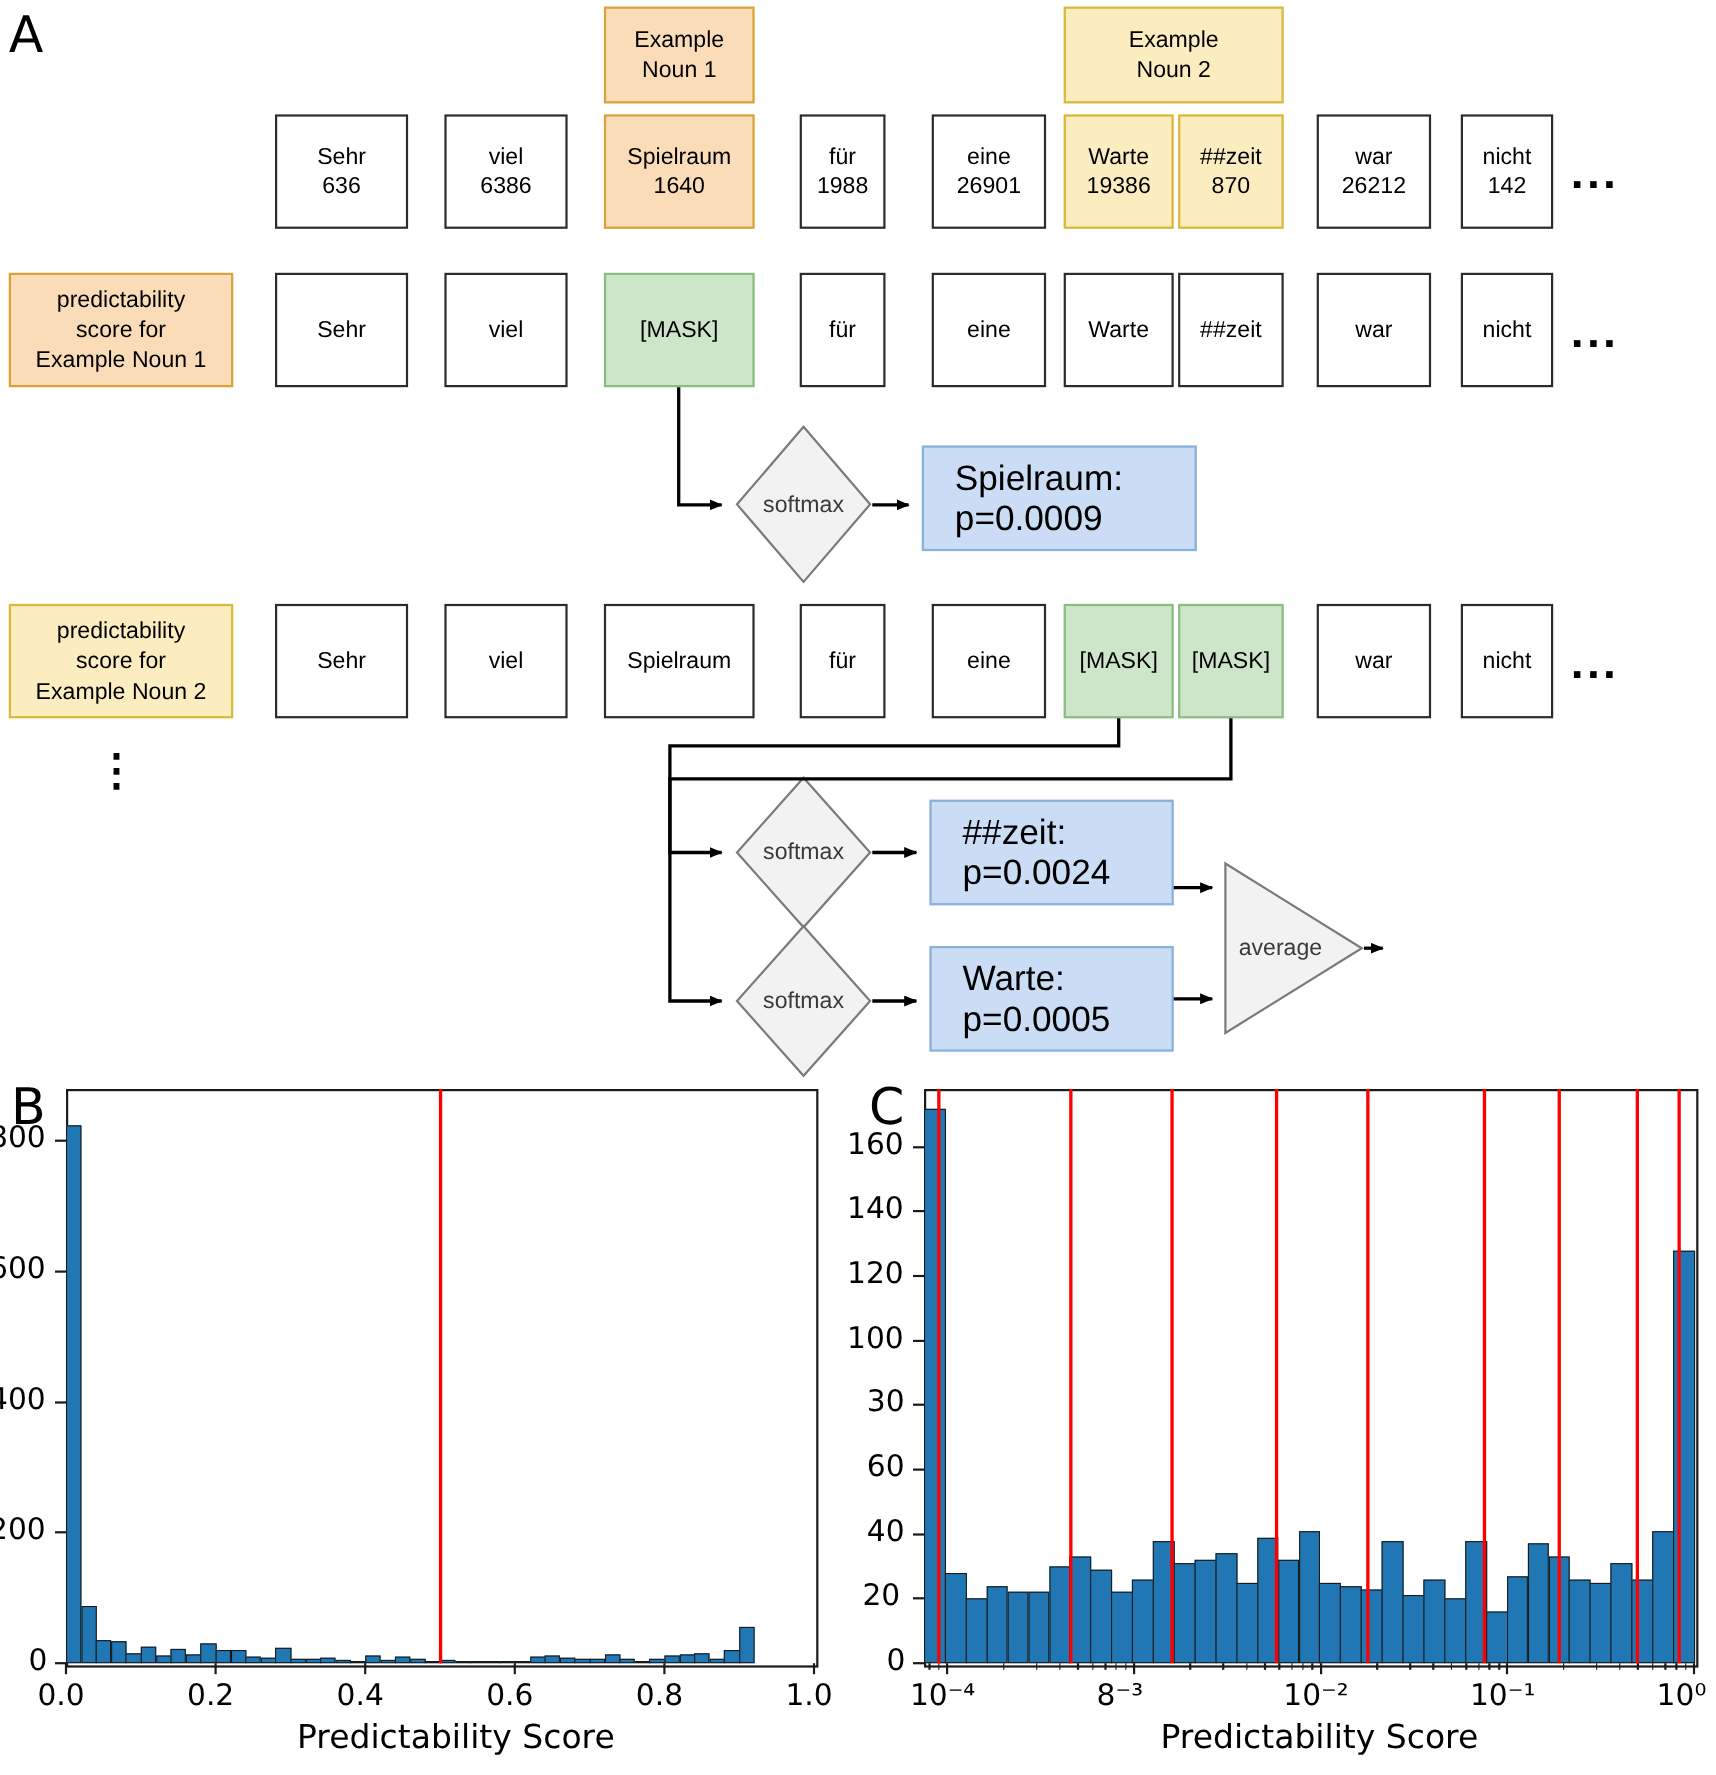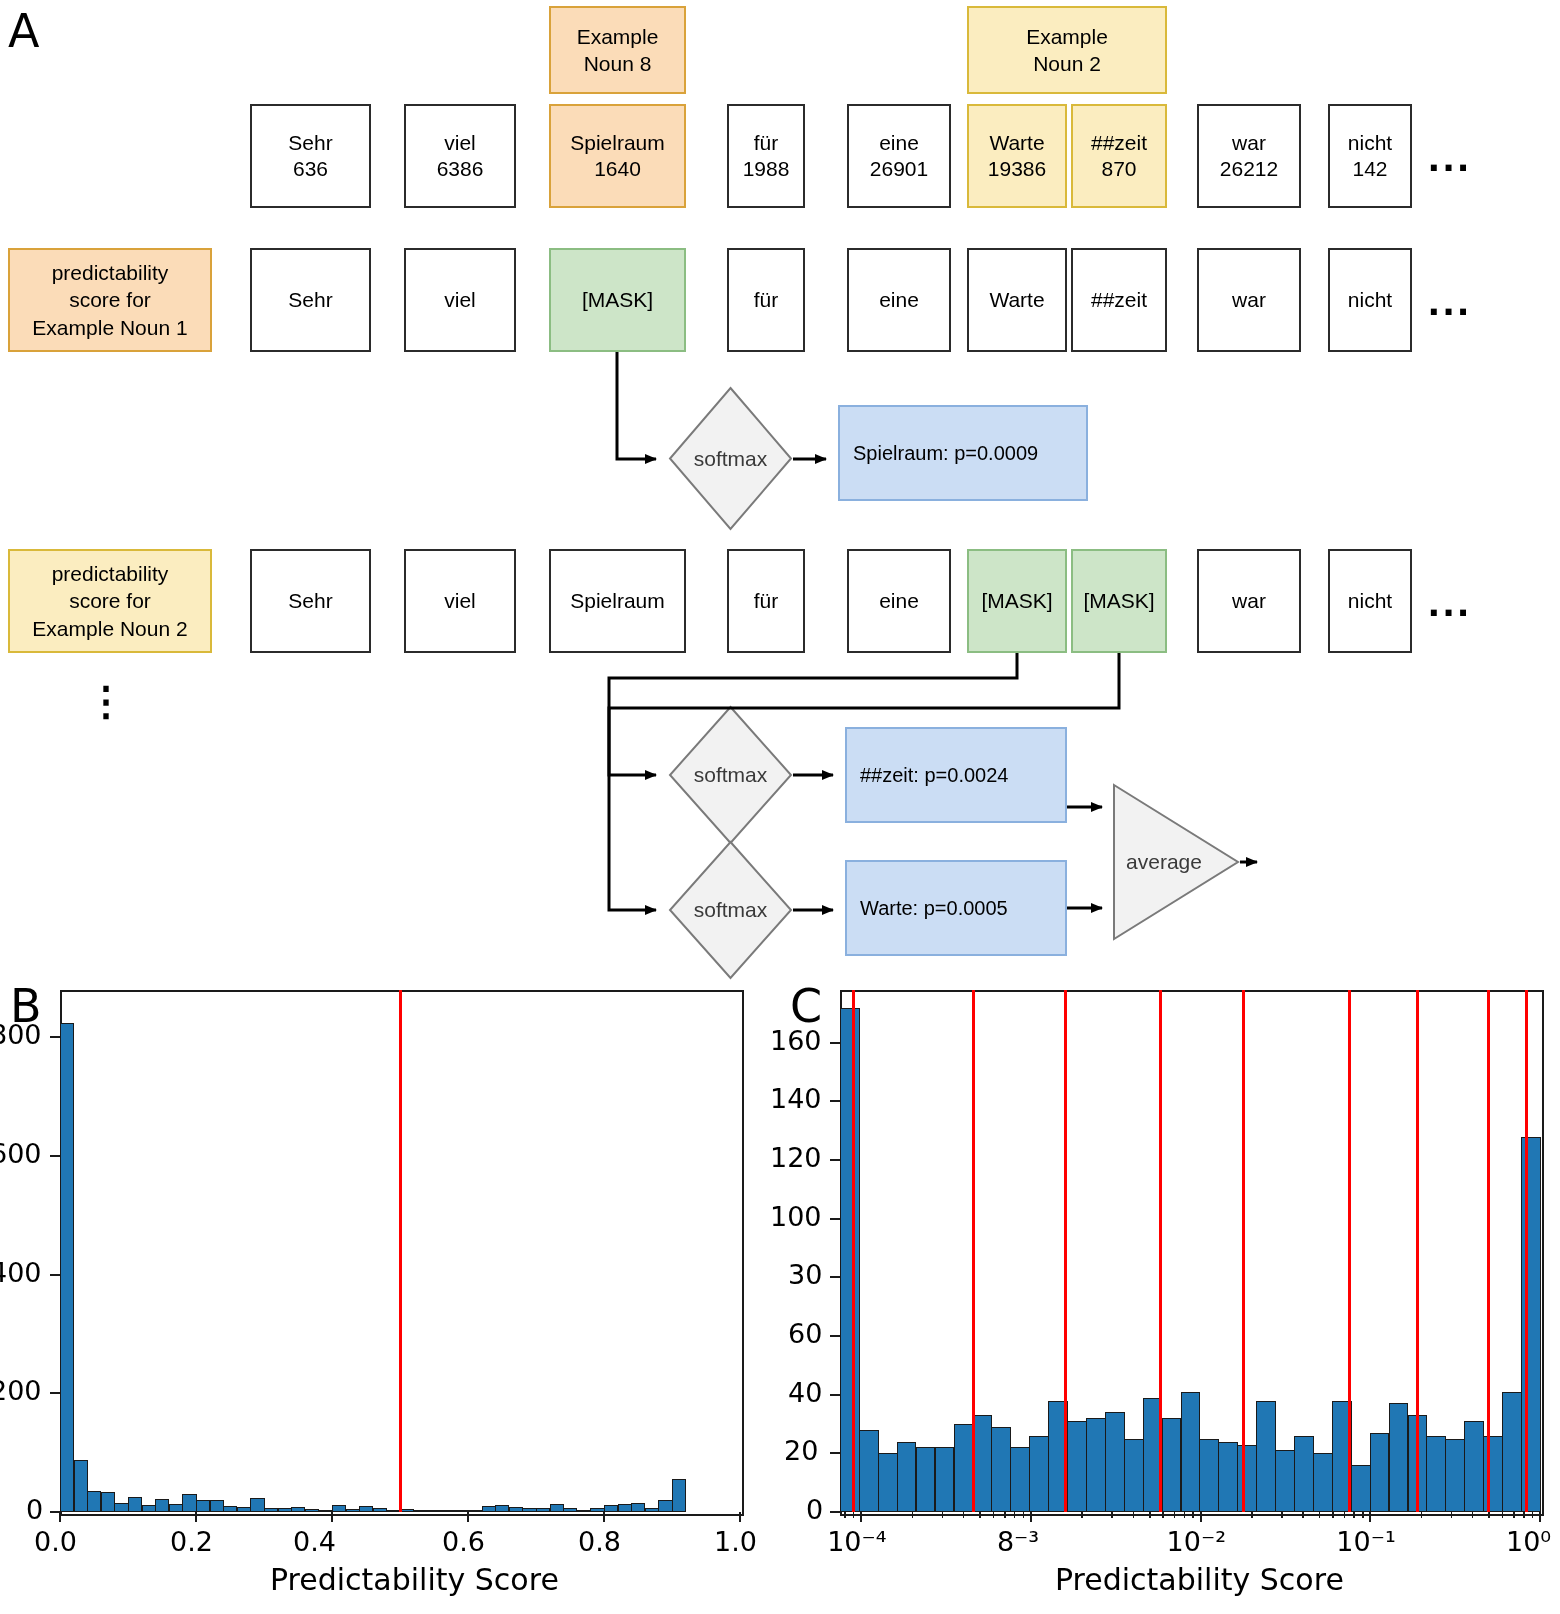--- a/index.html
+++ b/index.html
@@ -21,21 +21,21 @@
 
   .caption{border:2px solid #d9a23a;background:#fbdcb8;display:flex;align-items:center;
            justify-content:center;font-size:21px;line-height:1.3;text-align:center;}
   .caption.y{border-color:#d9b93a;background:#fbedc0;}
   .caption.g{border-color:#9a9a9a;background:#f2f2f2;}
 
   .ellipsis{font-size:42px;letter-spacing:3px;font-weight:700;line-height:1;}
   .vdots{font-size:40px;font-weight:700;line-height:0.55;text-align:center;}
 
   .resbox{border:2px solid #8ab0de;background:#cbddf4;display:flex;align-items:center;
-          padding-left:13px;font-size:20px;}
+          padding-left:28px;font-size:32px;}
 
   .diamond{position:absolute;}
   .diamond .lbl{position:absolute;inset:0;display:flex;align-items:center;justify-content:center;
                 font-size:21px;color:#3a3a3a;}
   .tri .lbl{position:absolute;inset:0;display:flex;align-items:center;justify-content:center;
             font-size:21px;color:#3a3a3a;padding-right:22px;}
 
   svg.lines{position:absolute;left:0;top:0;width:1560px;height:1614px;pointer-events:none;}
 
   
@@ -48,21 +48,21 @@
 </style>
 </head>
 <body>
 
 <div id="root">
 
   <div class="abs panel-letter" style="left:8px;top:8px;">A</div>
 
   <div class="abs caption" style="left:549px;top:6px;width:137px;height:88px;flex-direction:column;">
     <span>Example</span>
-    <span>Noun 8</span>
+    <span>Noun 1</span>
   </div>
 
   <div class="abs caption y" style="left:967px;top:6px;width:200px;height:88px;flex-direction:column;">
     <span>Example</span>
     <span>Noun 2</span>
   </div>
 
 
   <div class="abs tok" style="left:250px;top:104px;width:121px;height:104px;">
     <span class="w">Sehr</span>
@@ -299,21 +299,21 @@
       <div class="tick-lbl" style="left:-10px;top:1138.090909090909px;">600</div>
       <div class="tickmark" style="left:50px;top:1036.4545454545455px;width:10px;height:2px;"></div>
       <div class="tick-lbl" style="left:-10px;top:1019.4545454545455px;">800</div>
     </div>
   <div id="bxaxisB">
       <div class="tickmark" style="left:59px;top:1512px;width:2px;height:10px;"></div>
       <div class="tick-lbl" style="left:34px;top:1526px;">0.0</div>
       <div class="tickmark" style="left:195px;top:1512px;width:2px;height:10px;"></div>
       <div class="tick-lbl" style="left:170px;top:1526px;">0.2</div>
       <div class="tickmark" style="left:331px;top:1512px;width:2px;height:10px;"></div>
-      <div class="tick-lbl" style="left:293px;top:1526px;">0.4</div>
+      <div class="tick-lbl" style="left:306px;top:1526px;">0.4</div>
       <div class="tickmark" style="left:467px;top:1512px;width:2px;height:10px;"></div>
       <div class="tick-lbl" style="left:442px;top:1526px;">0.6</div>
       <div class="tickmark" style="left:603px;top:1512px;width:2px;height:10px;"></div>
       <div class="tick-lbl" style="left:578px;top:1526px;">0.8</div>
       <div class="tickmark" style="left:739px;top:1512px;width:2px;height:10px;"></div>
       <div class="tick-lbl" style="left:714px;top:1526px;">1.0</div>
     </div>
   <div class="axis-title" style="left:270px;top:1562px;">Predictability Score</div>
 
   <div class="abs panel-letter" style="left:790px;top:983px;">C</div>

